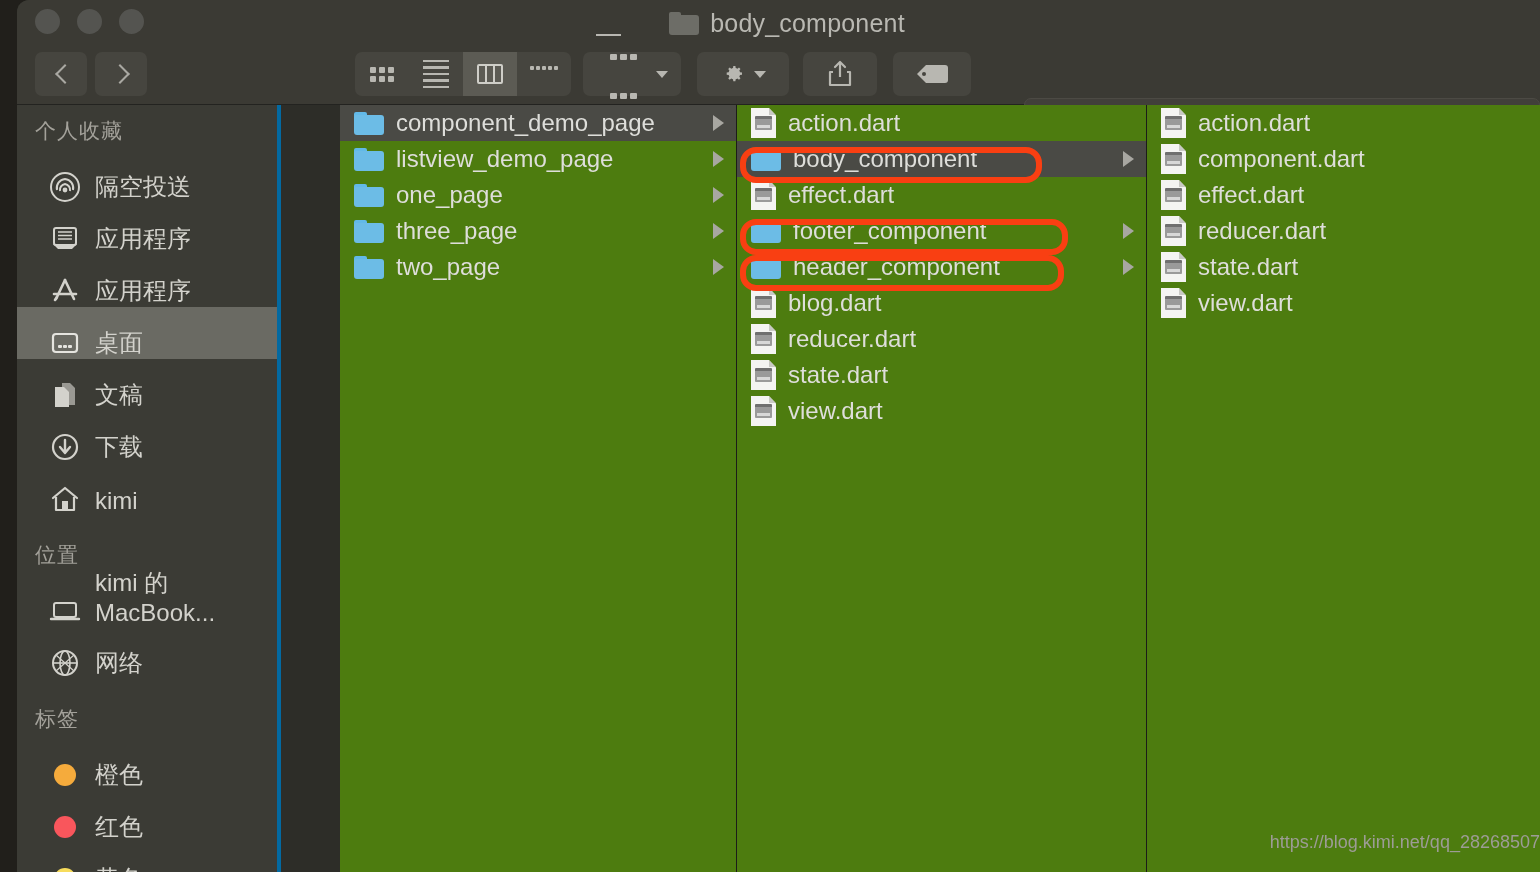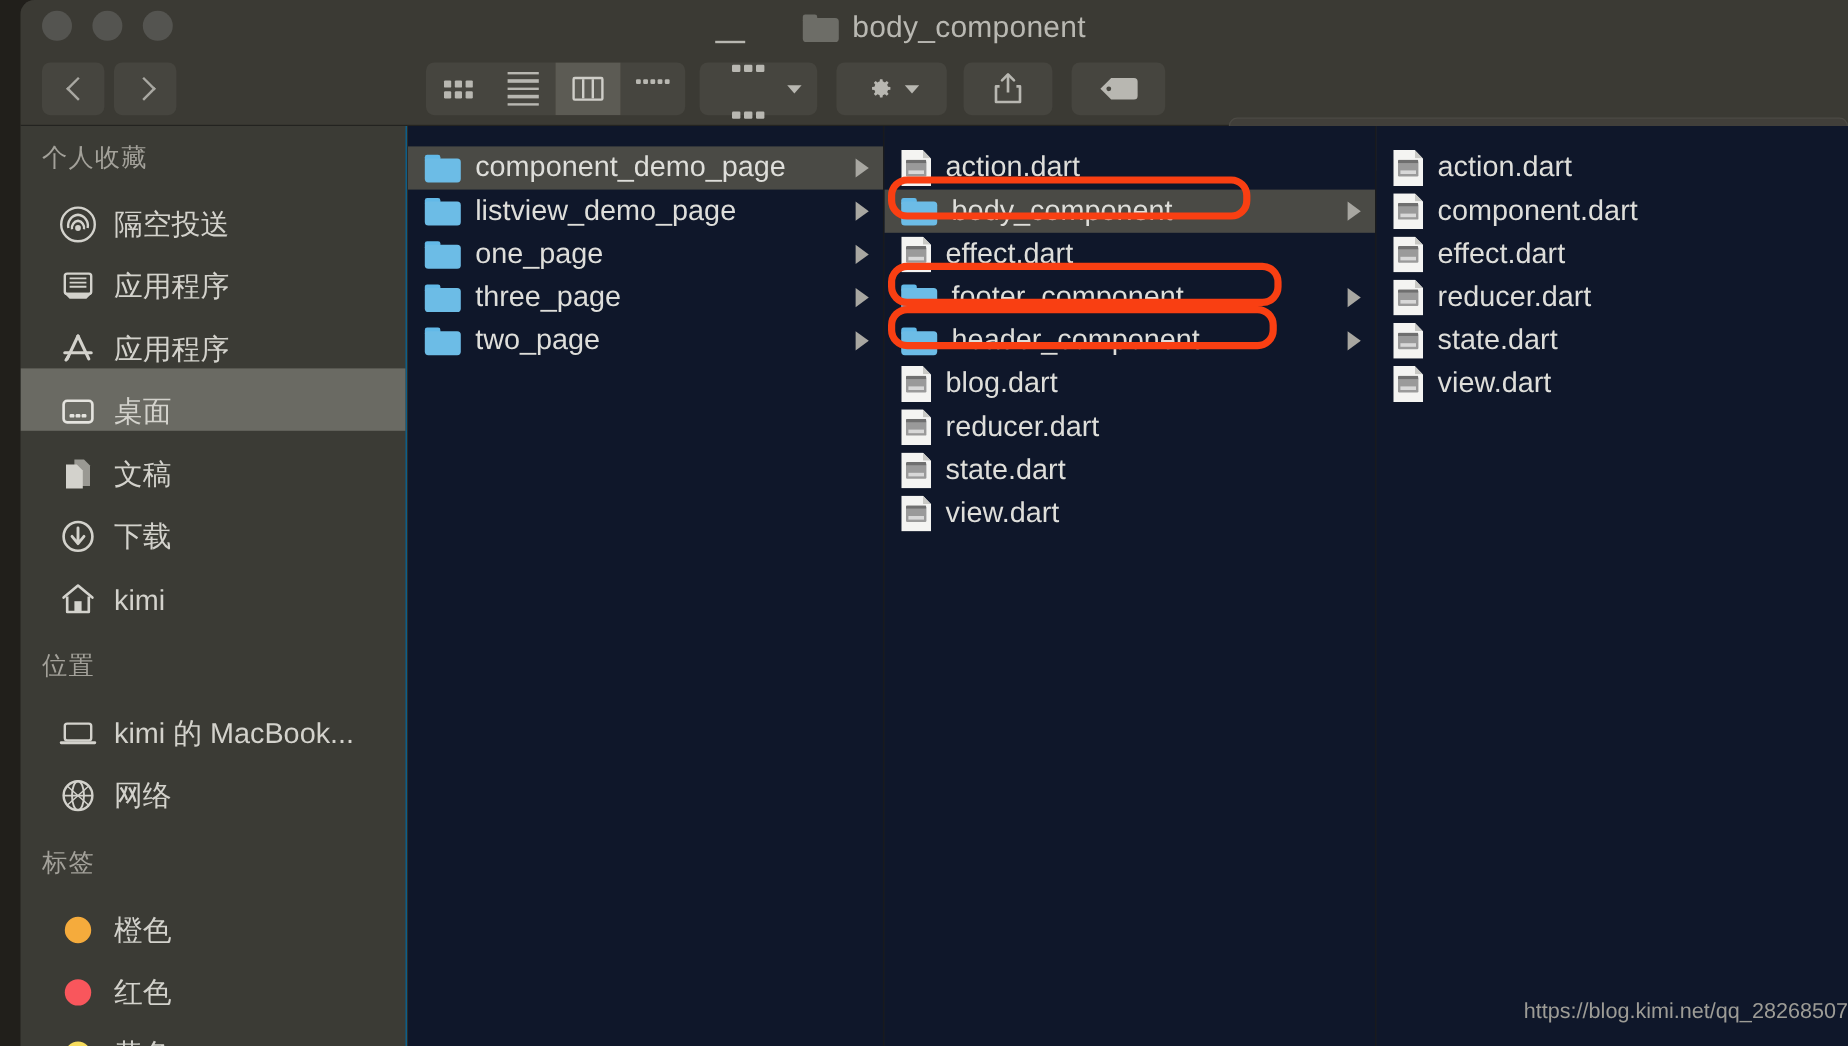--- a/index.html
+++ b/index.html
@@ -136,23 +136,23 @@
   }
   .search .mag::after {
     content:''; position:absolute; left:13px; top:13px;
     width:8px; height:2px; background:#98968f; transform:rotate(45deg);
     transform-origin:left center;
   }
   .search-ph { font-size:22px; color:#93918a; }
 
   
   .sidebar {
-    position:absolute; left:0; top:105px; width:322px; height:767px;
+    position:absolute; left:0; top:105px; width:264px; height:767px;
     background:#3b3b35;
-    border-right:1px solid #0369a1;
+    border-right:4px solid #0369a1;
     overflow:hidden;
   }
   .sb-header {
     font-size:21px; color:#a3a19a; padding:12px 0 6px 18px; letter-spacing:1px;
   }
   .sb-item {
     height:52px; display:flex; align-items:flex-end; gap:14px; padding-left:32px;
     font-size:24px; color:#d3d2cc;
   }
   .sb-item.selected { background:#6a6a63; }
@@ -161,22 +161,22 @@
   .tag-dot { width:22px; height:22px; border-radius:50%; }
 
   
   .columns {
     position:absolute; left:323px; top:105px; right:0; bottom:0;
     display:flex;
   }
   .column {
     position:relative; height:767px;
     border-right:1px solid #1c1c19;
-    background:#0f172a;
-    padding-top:17px;
+    background:#4d7c0f;
+    padding-top:0;
     overflow:hidden;
     text-align:center;
   }
   .col1 { width:397px; }
   .col2 { width:410px; }
   .col3 { width:409px; }
 
   .row {
     height:36px; display:flex; align-items:center; gap:12px;
     padding:0 10px 0 14px; position:relative;

